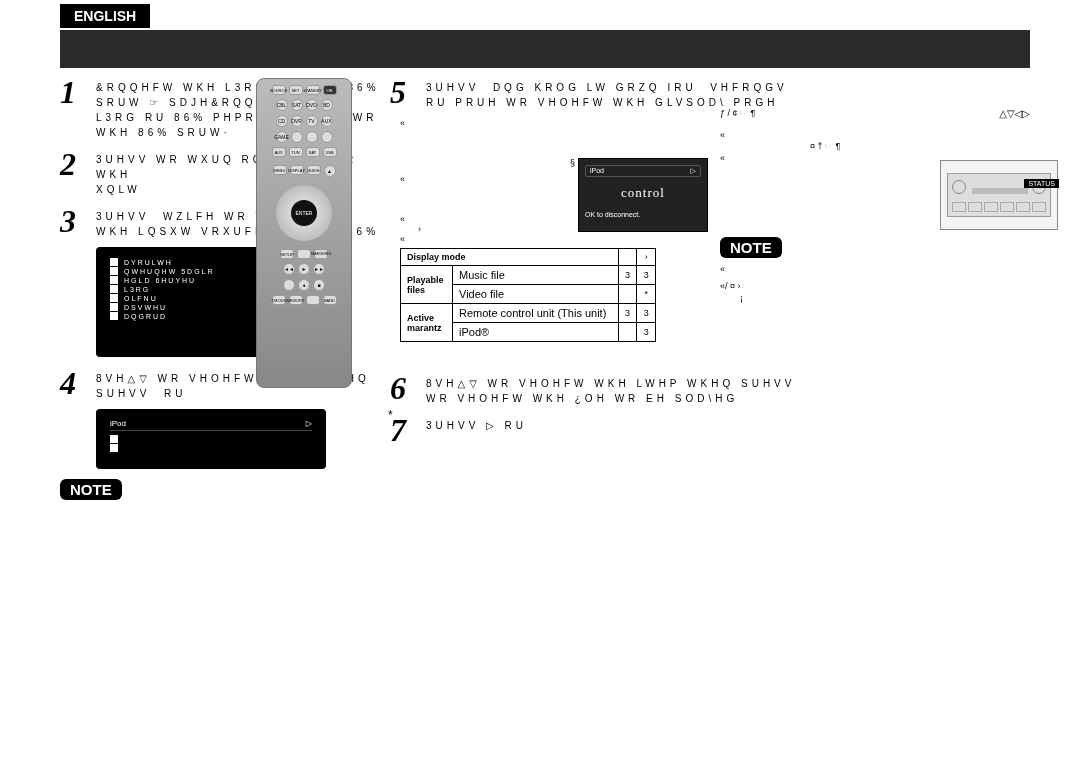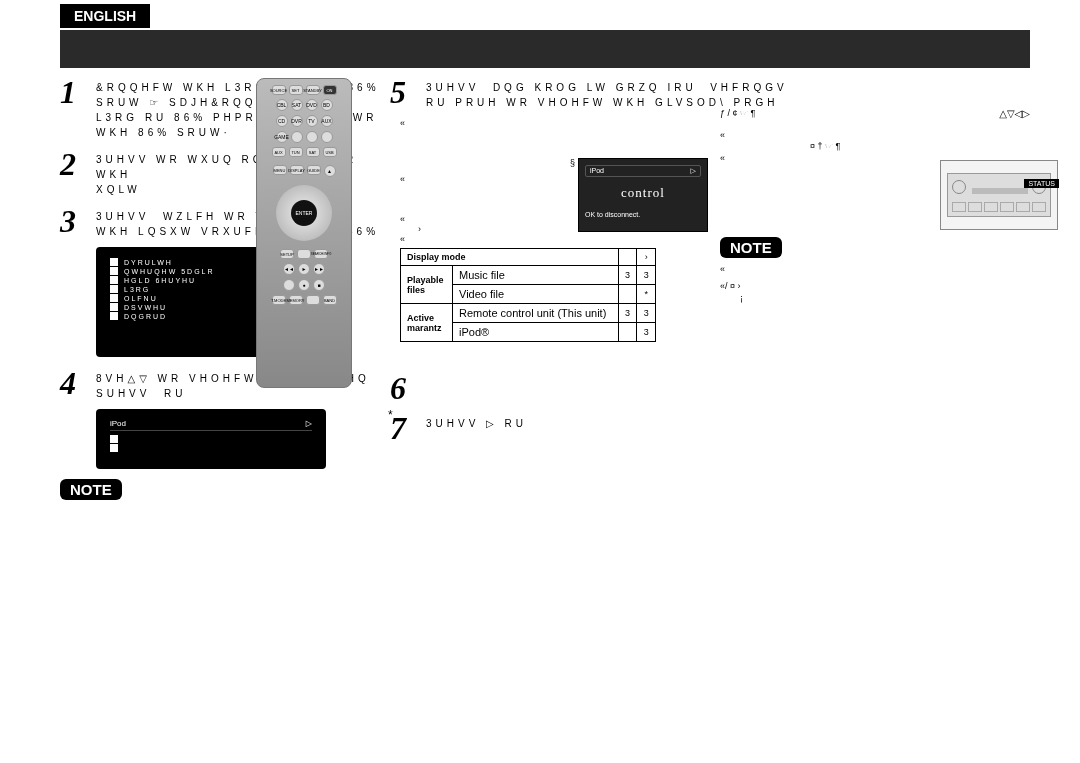--- a/index.html
+++ b/index.html
@@ -316,20 +316,22 @@
     <tr>
       <td class="hdr2">iPod®</td>
       <td></td>
       <td>3</td>
     </tr>
   </tbody>
     </table>
 
   <div class="step" style="width:620px;margin-top:30px;">
     <div class="step-num">6</div>
+    <div class="step-text">8VH△▽ WR VHOHFW WKH LWHP WKHQ SUHVV 
+WR VHOHFW WKH ¿OH WR EH SOD\HG</div>
   </div>
 
   <div class="step">
     <div class="step-num">7</div>
     <div class="step-text">3UHVV ▷ RU</div>
   </div>
 </div>
 
 <span class="footnote-star">*</span>
 

